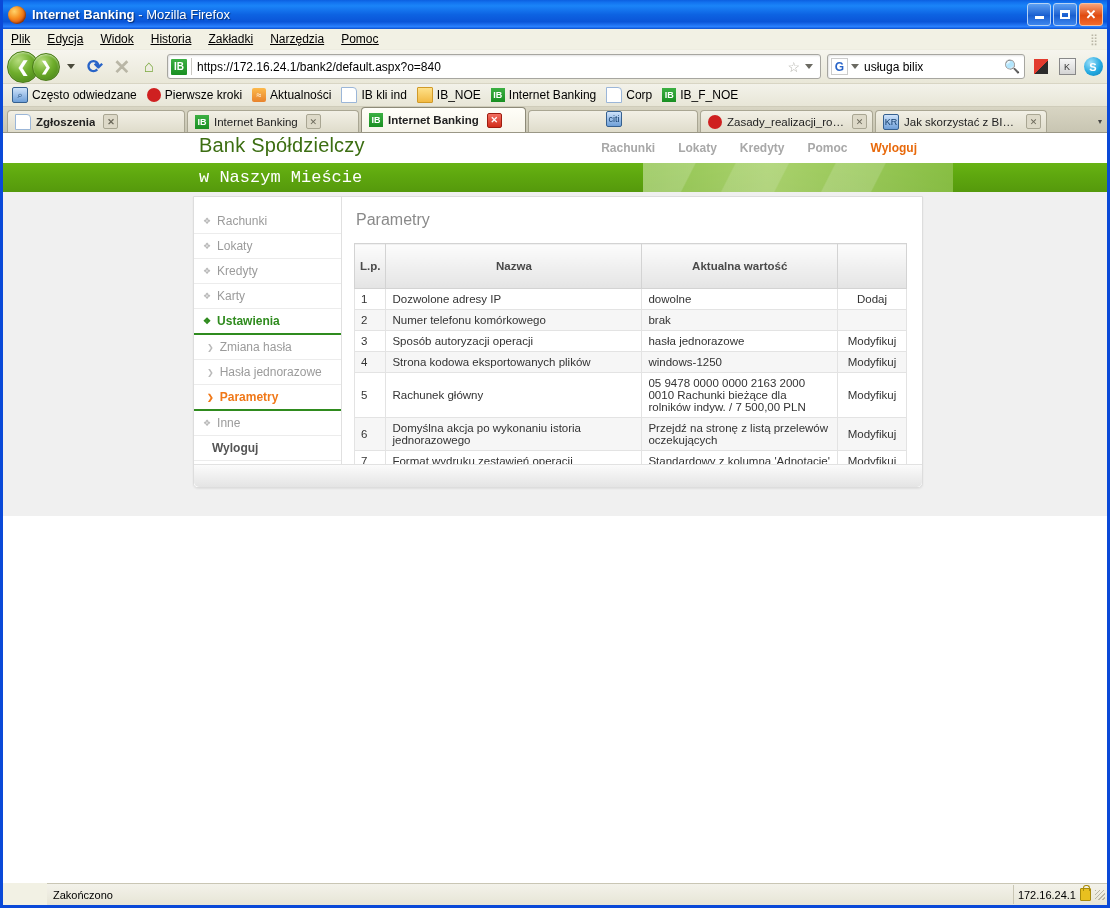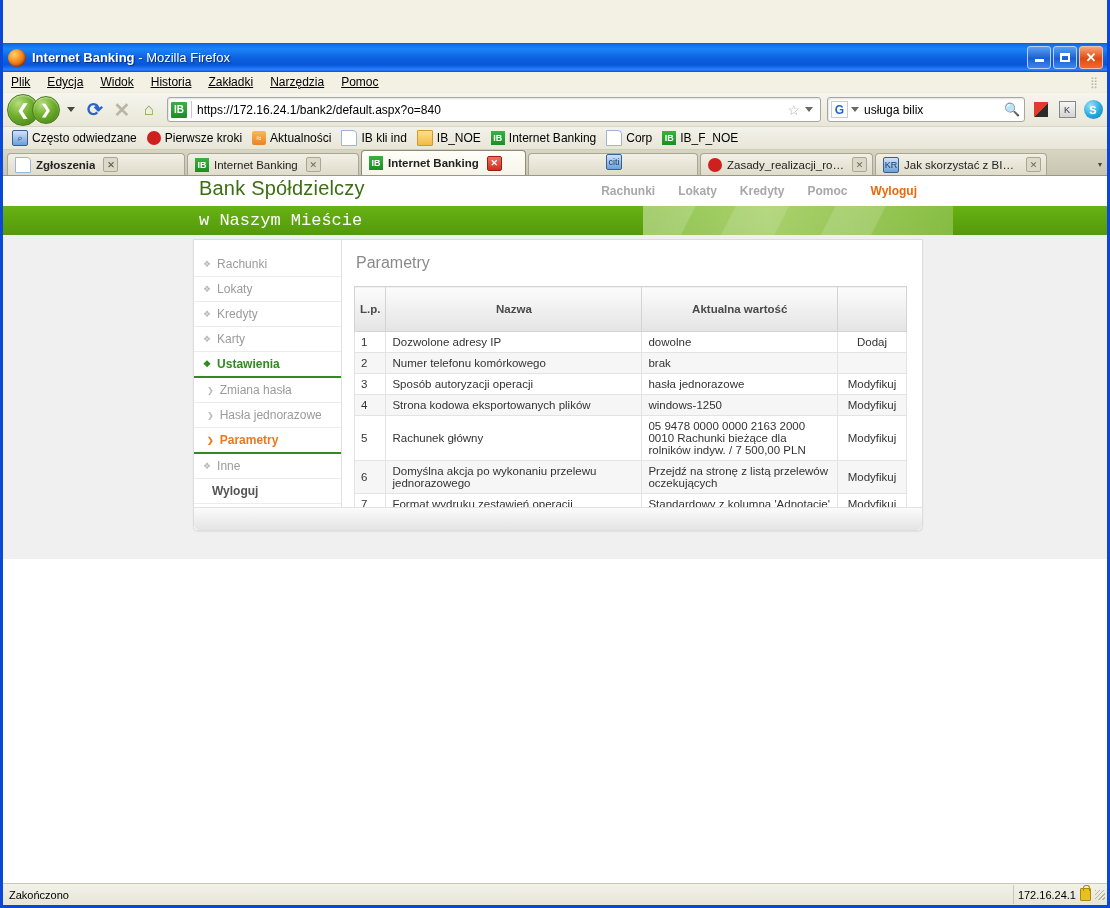--- a/index.html
+++ b/index.html
@@ -22,21 +22,20 @@
     display: flex; flex-direction: column;
   }
 
   
   .titlebar {
     height: 29px;
     background: linear-gradient(to bottom, #0c5fe0 0%, #1272ef 8%, #1b84f8 20%, #0d63e2 50%, #0a55d8 75%, #2a81ff 92%, #0b4fcf 100%);
     display: flex; align-items: center;
     padding: 0 2px 0 5px;
     position: relative;
-    margin-top: 43px;
   }
   .ff-logo {
     width: 18px; height: 18px; border-radius: 50%;
     background: radial-gradient(circle at 35% 30%, #ffd36b 0%, #f79020 40%, #e05a12 70%, #a83a07 100%);
     margin-right: 6px; flex: none;
     box-shadow: inset -1px -1px 2px rgba(0,0,0,.4);
   }
   .title-text {
     color: #fff; font-size: 13px; font-weight: bold;
     text-shadow: 1px 1px 1px rgba(0,0,0,.5);
@@ -283,21 +282,21 @@
   td.c-val { }
   td.c-act { width: 56px; text-align:center; color:#333; }
   th.c-act-h { width: 56px; }
 
   
   .statusbar {
     height: 21px; flex:none;
     background: linear-gradient(to bottom,#f3f2ea,#e7e5d6);
     border-top:1px solid #c9c6b4;
     display:flex; align-items:center;
-    font-size:11px; color:#000; padding:0 2px 0 6px;
+    font-size:11px; color:#000; padding:0 2px 0 6px;margin-left:44px;
   }
   .status-right { margin-left:auto; display:flex;align-items:center;gap:4px;
     border-left:1px solid #c9c6b4; padding:0 4px; height:19px;}
   .lock { width:9px;height:11px;background:#e8c020;border:1px solid #a88b0c;border-radius:1px;position:relative;}
   .lock::before{content:"";position:absolute;left:2px;top:-4px;width:5px;height:5px;border:1px solid #a88b0c;border-bottom:none;border-radius:3px 3px 0 0;}
   .grip { width:10px;height:10px;
     background: repeating-linear-gradient(135deg,#b8b5a4 0 1px,transparent 1px 3px);}
 </style>
 </head>
 <body>
@@ -548,21 +547,21 @@
                   <td class="c-act">Modyfikuj</td>
                 </tr>
                 <tr>
                   <td class="c-lp">5</td>
                   <td class="c-name">Rachunek główny</td>
                   <td class="c-val">05 9478 0000 0000 2163 2000 0010 Rachunki bieżące dla rolników indyw. / 7 500,00 PLN</td>
                   <td class="c-act">Modyfikuj</td>
                 </tr>
                 <tr class="alt">
                   <td class="c-lp">6</td>
-                  <td class="c-name">Domyślna akcja po wykonaniu przelewu jednorazowego</td>
+                  <td class="c-name">Domyślna akcja po wykonaniu istoria jednorazowego</td>
                   <td class="c-val">Przejdź na stronę z listą przelewów oczekujących</td>
                   <td class="c-act">Modyfikuj</td>
                 </tr>
                 <tr>
                   <td class="c-lp">7</td>
                   <td class="c-name">Format wydruku zestawień operacji</td>
                   <td class="c-val">Standardowy z kolumną 'Adnotacje'</td>
                   <td class="c-act">Modyfikuj</td>
                 </tr>
               </tbody>

